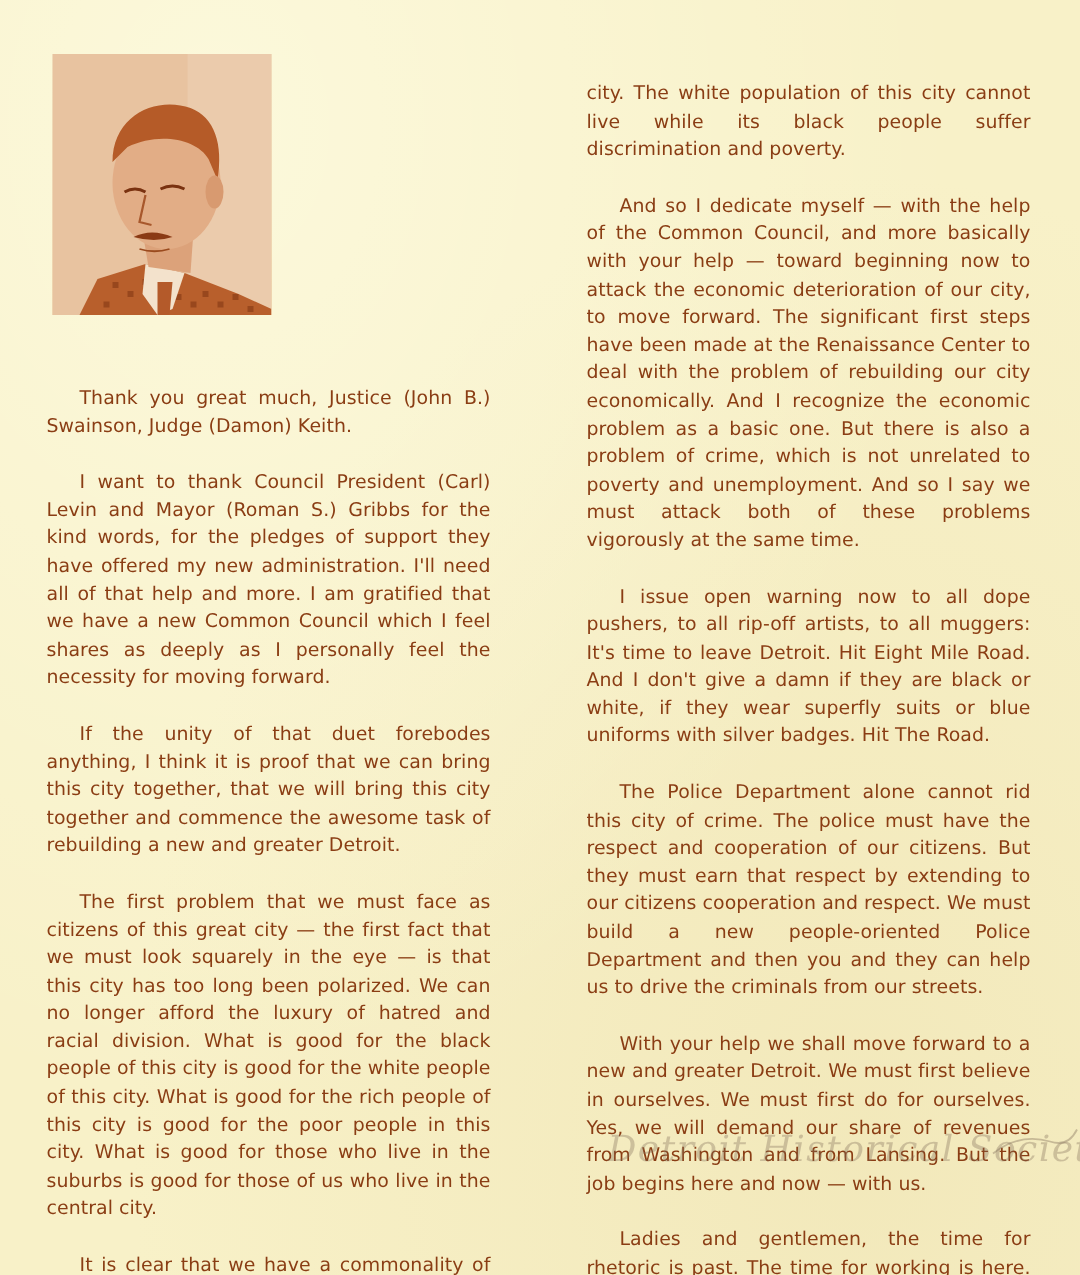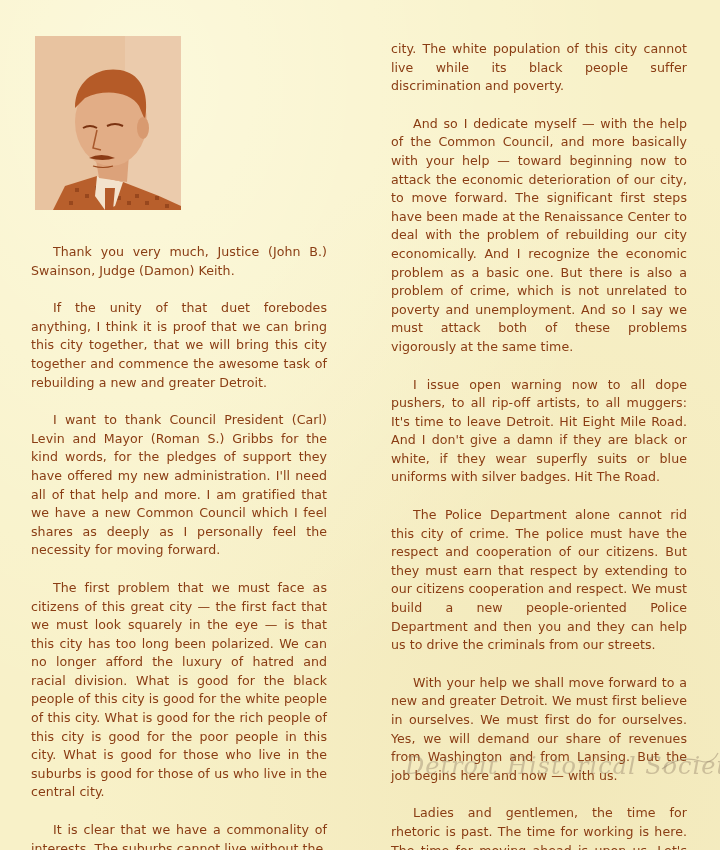--- a/index.html
+++ b/index.html
@@ -20,21 +20,21 @@
     overflow: hidden;
   }
   .photo svg { display: block; }
   .col {
     position: absolute; width: 296px;
     font-size: 12.6px; line-height: 18.6px; letter-spacing: 0.05px;
     text-align: justify;
   }
   .col-left { left: 31px; top: 243px; }
   .col-right { left: 391px; top: 40px; }
-  .para { margin: 0 0 19px 0; text-indent: 22px; }
+  .para { margin: 13px 0 19px 0; text-indent: 22px; }
   .para.cont { text-indent: 0; }
   .watermark {
     position: absolute; left: 405px; top: 752px;
     font-family: "DejaVu Serif", serif; font-style: italic;
     font-size: 24px; color: rgba(130,110,90,0.35);
     letter-spacing: 1px; white-space: nowrap;
     pointer-events: none;
   }
   .wm-curve {
     position: absolute; left: 660px; top: 745px; pointer-events: none;
@@ -80,23 +80,23 @@
 
       <path d="M62 94 L58 112 L66 114" stroke="#a8582c" stroke-width="1.5" fill="none"></path>
 
       <path d="M54 122 Q66 116 80 122 Q68 126 54 122 Z" fill="#8a3a14"></path>
 
       <path d="M58 130 Q68 133 78 130" stroke="#9a4a1e" stroke-width="1.2" fill="none"></path>
     </svg>
   </div>
 
   <div class="col col-left">
-    <p class="para">Thank you very much, Justice (John B.) Swainson, Judge (Damon) Keith.</p>
+    <p class="para">Thank you great much, Justice (John B.) Swainson, Judge (Damon) Keith.</p>
+    <p class="para">I want to thank Council President (Carl) Levin and Mayor (Roman S.) Gribbs for the kind words, for the pledges of support they have offered my new administration. I'll need all of that help and more. I am gratified that we have a new Common Council which I feel shares as deeply as I personally feel the necessity for moving forward.</p>
     <p class="para">If the unity of that duet forebodes anything, I think it is proof that we can bring this city together, that we will bring this city together and commence the awesome task of rebuilding a new and greater Detroit.</p>
-    <p class="para">I want to thank Council President (Carl) Levin and Mayor (Roman S.) Gribbs for the kind words, for the pledges of support they have offered my new administration. I'll need all of that help and more. I am gratified that we have a new Common Council which I feel shares as deeply as I personally feel the necessity for moving forward.</p>
     <p class="para">The first problem that we must face as citizens of this great city — the first fact that we must look squarely in the eye — is that this city has too long been polarized. We can no longer afford the luxury of hatred and racial division. What is good for the black people of this city is good for the white people of this city. What is good for the rich people of this city is good for the poor people in this city. What is good for those who live in the suburbs is good for those of us who live in the central city.</p>
     <p class="para">It is clear that we have a commonality of interests. The suburbs cannot live without the</p>
   </div>
 
   <div class="col col-right">
     <p class="para cont">city. The white population of this city cannot live while its black people suffer discrimination and poverty.</p>
     <p class="para">And so I dedicate myself — with the help of the Common Council, and more basically with your help — toward beginning now to attack the economic deterioration of our city, to move forward. The significant first steps have been made at the Renaissance Center to deal with the problem of rebuilding our city economically. And I recognize the economic problem as a basic one. But there is also a problem of crime, which is not unrelated to poverty and unemployment. And so I say we must attack both of these problems vigorously at the same time.</p>
     <p class="para">I issue open warning now to all dope pushers, to all rip-off artists, to all muggers: It's time to leave Detroit. Hit Eight Mile Road. And I don't give a damn if they are black or white, if they wear superfly suits or blue uniforms with silver badges. Hit The Road.</p>
     <p class="para">The Police Department alone cannot rid this city of crime. The police must have the respect and cooperation of our citizens. But they must earn that respect by extending to our citizens cooperation and respect. We must build a new people-oriented Police Department and then you and they can help us to drive the criminals from our streets.</p>
     <p class="para">With your help we shall move forward to a new and greater Detroit. We must first believe in ourselves. We must first do for ourselves. Yes, we will demand our share of revenues from Washington and from Lansing. But the job begins here and now — with us.</p>

